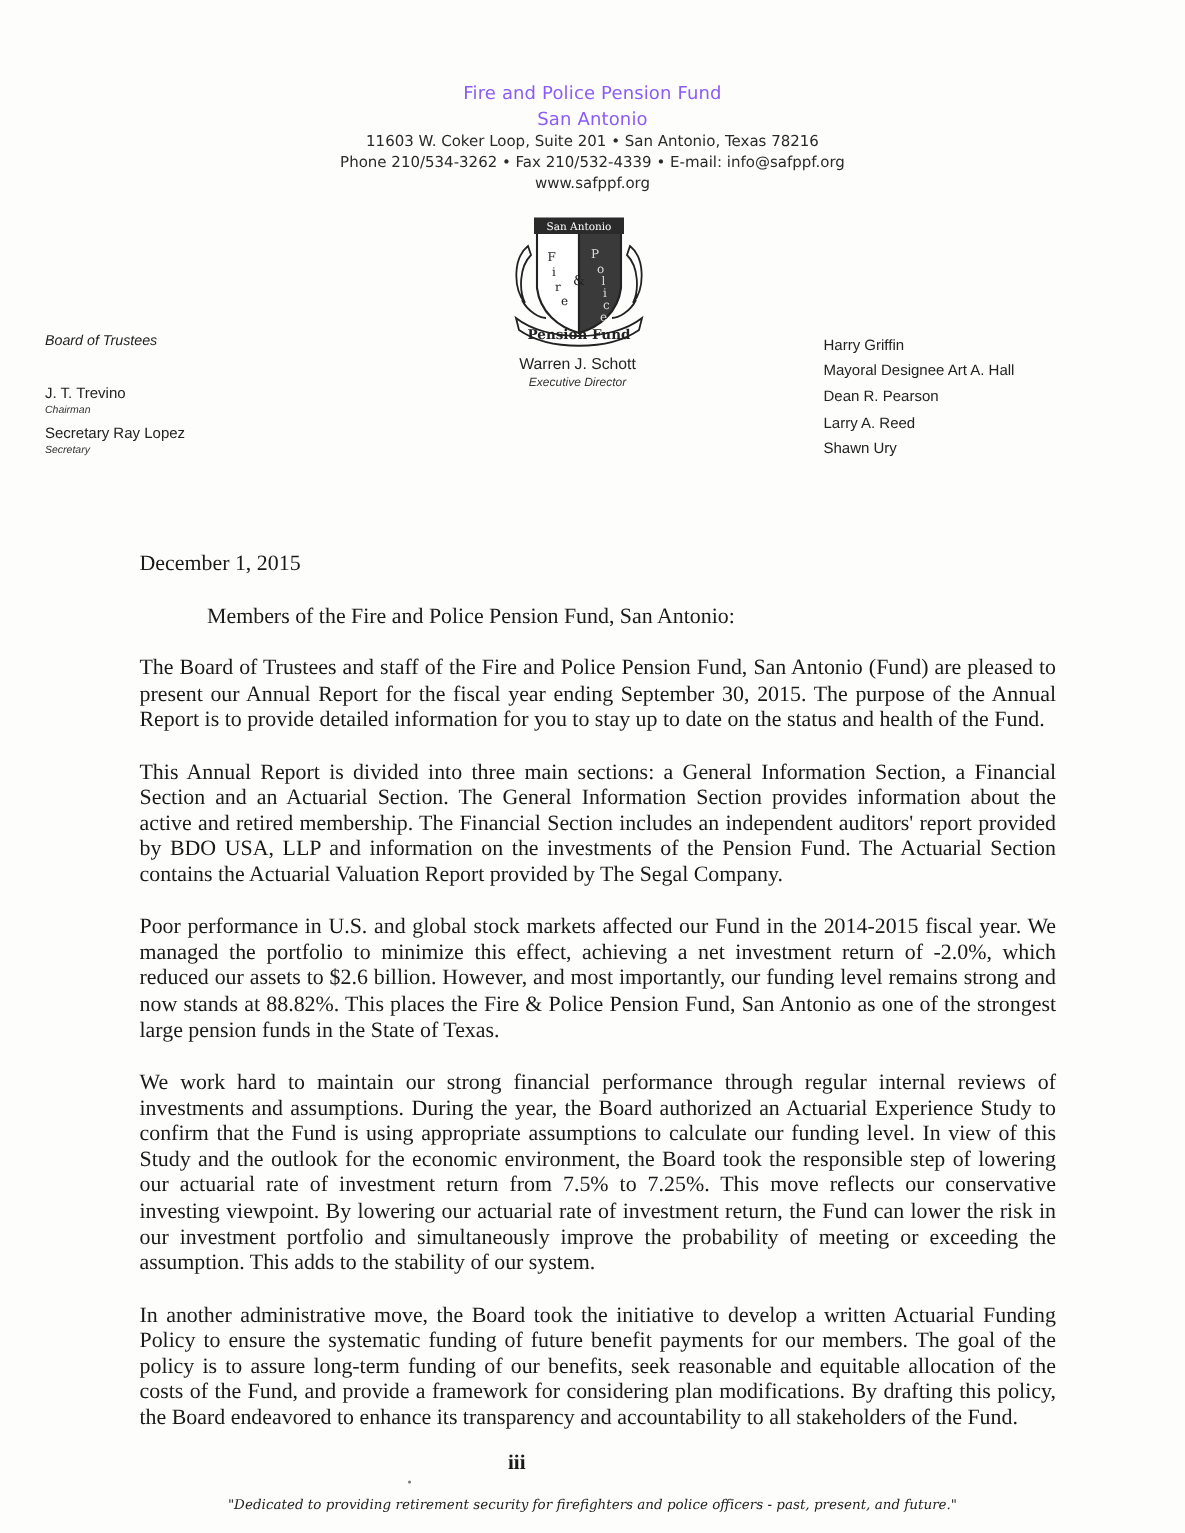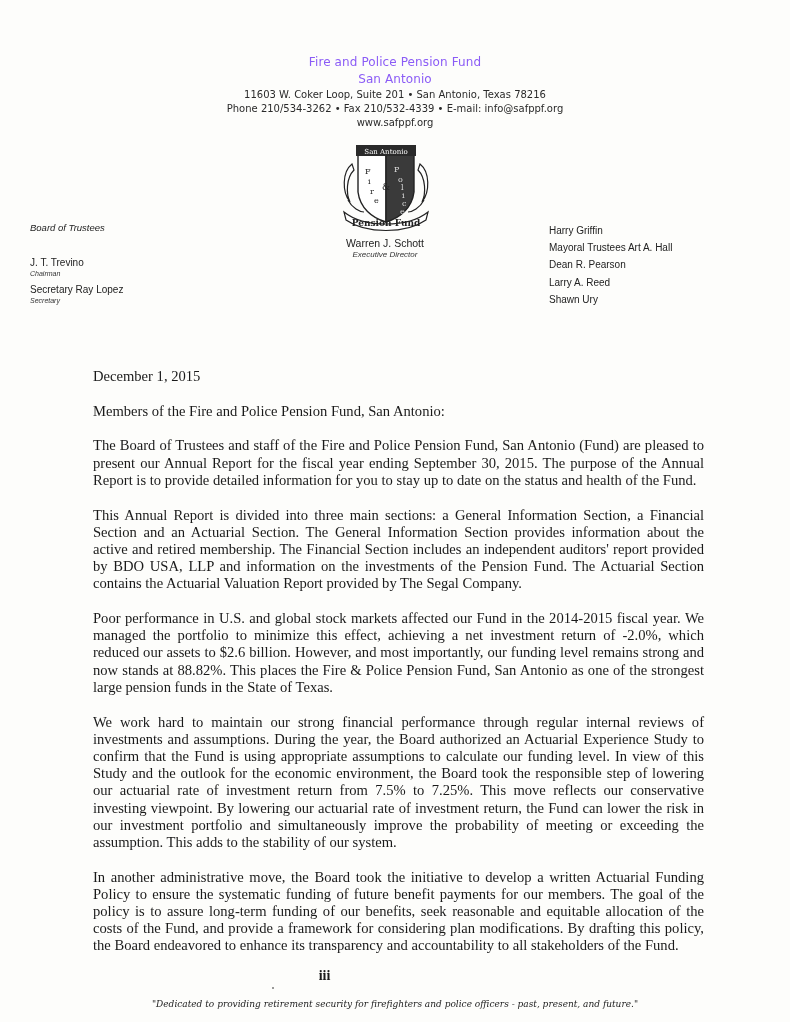--- a/index.html
+++ b/index.html
@@ -25,24 +25,24 @@
   .trustee .t-role { font-size: 7px; line-height: 9px; font-style: italic; color: #333; }
 
   .board-right { position: absolute; right: 21px; top: 222px; width: 220px; text-align: left;
     font-family: "Liberation Sans", sans-serif; }
   .board-right .r-name { font-size: 10px; line-height: 17.2px; color: #222; }
 
   .letter { position: absolute; left: 93px; top: 368px; width: 611px;
     font-family: "Liberation Serif", serif; font-size: 14.6px; line-height: 17.2px; color: #1a1a1a; }
   .letter p { margin: 0 0 17.5px 0; text-align: justify; }
   .letter .date { margin-bottom: 18px; }
-  .letter .salutation { margin-bottom: 17px; }
+  .letter .salutation { margin-bottom: 17px; margin-left: 45px; }
 
   .page-number { position: absolute; left: 0; width: 649px; top: 968px; text-align: center;
-    font-family: "Liberation Serif", serif; font-size: 14px; font-weight: bold; color: #1a1a1a; }
+    font-family: "Liberation Serif", serif; font-size: 14px; font-weight: bold; color: #1a1a1a; padding-left: 20px; }
   .speck { position: absolute; left: 272px; top: 987px; width: 2px; height: 2px; background: #777; border-radius: 1px; }
   .motto { position: absolute; left: 0; width: 790px; top: 999px; text-align: center;
     font-family: "DejaVu Serif", serif; font-size: 9px; font-style: italic; color: #222; }
 </style>
 </head>
 <body>
 
 <div class="page">
 
   <div class="letterhead">
@@ -97,21 +97,21 @@
       <div class="t-role">Chairman</div>
     </div>
     <div class="trustee">
       <div class="t-name">Secretary Ray Lopez</div>
       <div class="t-role">Secretary</div>
     </div>
   </div>
 
   <div class="board-right">
     <div class="r-name">Harry Griffin</div>
-    <div class="r-name">Mayoral Trustees Art A. Hall</div>
+    <div class="r-name">Mayoral Designee Art A. Hall</div>
     <div class="r-name">Dean R. Pearson</div>
     <div class="r-name">Larry A. Reed</div>
     <div class="r-name">Shawn Ury</div>
   </div>
 
   <div class="letter">
     <p class="date">December 1, 2015</p>
     <p class="salutation">Members of the Fire and Police Pension Fund, San Antonio:</p>
     <p>The Board of Trustees and staff of the Fire and Police Pension Fund, San Antonio (Fund) are pleased to present our Annual Report for the fiscal year ending September 30, 2015.  The purpose of the Annual Report is to provide detailed information for you to stay up to date on the status and health of the Fund.</p>
     <p>This Annual Report is divided into three main sections: a General Information Section, a Financial Section and an Actuarial Section.  The General Information Section provides information about the active and retired membership.  The Financial Section includes an independent auditors' report provided by BDO USA, LLP and information on the investments of the Pension Fund.  The Actuarial Section contains the Actuarial Valuation Report provided by The Segal Company.</p>

